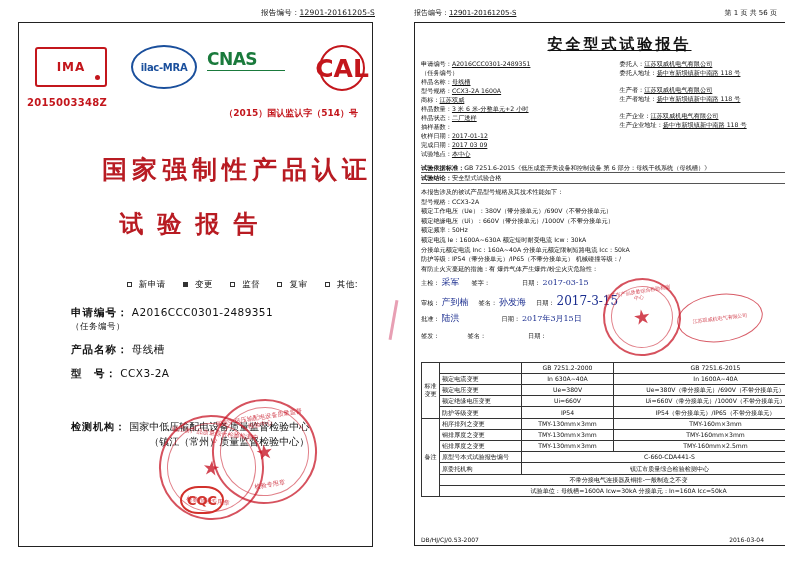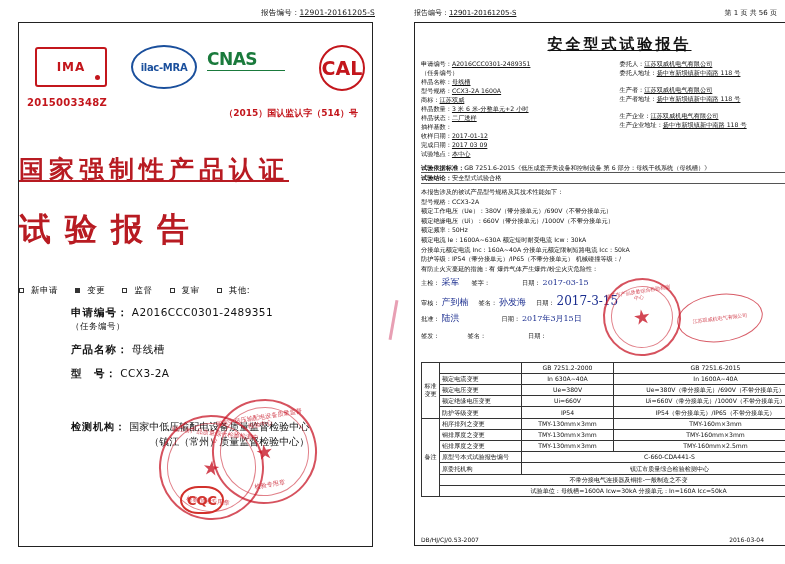--- a/index.html
+++ b/index.html
@@ -42,32 +42,32 @@
   .cnas .u { border-top:1.5px solid #1a7a3c; margin-top:1px; }
 
   .testing { left:254px; top:4px; width:56px; height:48px; border:1px solid #333; text-align:center; }
   .testing .cn { font-size:5.6px; line-height:1.25; padding-top:2px; }
   .testing .en { font-size:6.5px; font-weight:bold; }
   .testing .no { font-size:5.2px; }
 
   
   .ccc { left:300px; top:6px; width:46px; height:46px; border-radius:50%;
          border:2.2px solid #c3161c; display:flex; align-items:center; justify-content:center; }
-  .ccc .t { color:#c3161c; font-weight:bold; font-size:19px; }
+  .ccc .t { color:#c3161c; font-weight:bold; font-size:25px; }
 
   .ccc-label { position:absolute; right:14px; top:84px; font-size:9px; color:#c3161c; font-weight:bold; }
 
-  .cert-title { position:absolute; top:130px; left:0; width:100%; text-align:left;
+  .cert-title { position:absolute; top:130px; left:0; width:100%; text-align:right;
                 font-family:"DejaVu Serif", serif; font-size:25px; font-weight:bold; color:#b81b22;
-                letter-spacing:5px;text-decoration:underline; }
-  .cert-sub { position:absolute; top:185px; left:0; width:100%; text-align:left;
-              font-family:"DejaVu Serif", serif; font-size:32px; font-weight:bold; color:#b81b22;
+                letter-spacing:5px; }
+  .cert-sub { position:absolute; top:185px; left:0; width:100%; text-align:center;
+              font-family:"DejaVu Serif", serif; font-size:24px; font-weight:bold; color:#b81b22;
               letter-spacing:14px; }
 
-  .checkrow { position:absolute; top:262px; left:0; width:100%; text-align:left; font-size:8.5px; letter-spacing:0.5px; }
+  .checkrow { position:absolute; top:256px; left:0; width:100%; text-align:right; font-size:8.5px; letter-spacing:0.5px; }
   .checkrow span { margin-right:7px; }
 
   .fields { position:absolute; top:284px; left:52px; font-size:10.5px; line-height:1.05; }
   .fields .row { margin-bottom:13px; white-space:nowrap; }
   .fields .lbl { font-weight:bold; letter-spacing:1px; }
   .fields .val { letter-spacing:0.4px; }
   .fields .small { font-size:8.5px; display:block; margin-top:4px; letter-spacing:0.5px; }
 
   .org { position:absolute; top:396px; left:52px; font-size:10px; line-height:1.5;text-align:right; }
   .org .lbl { font-weight:bold; letter-spacing:1px; }

